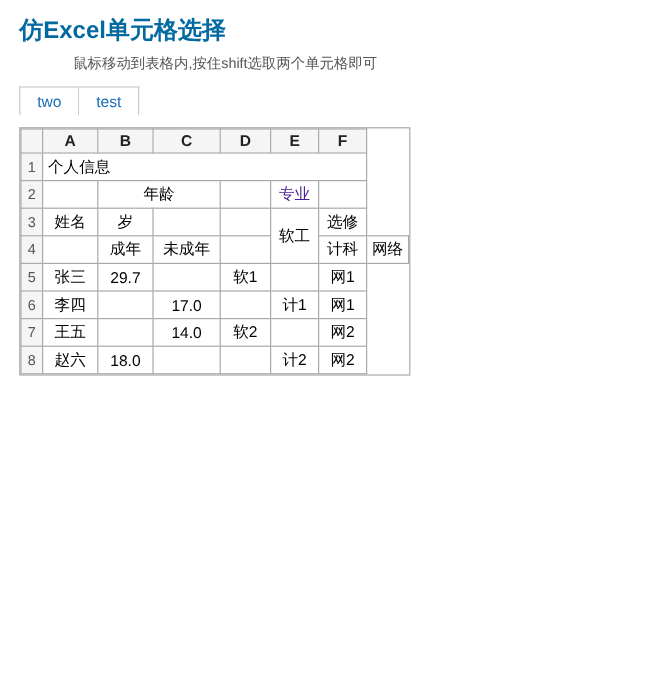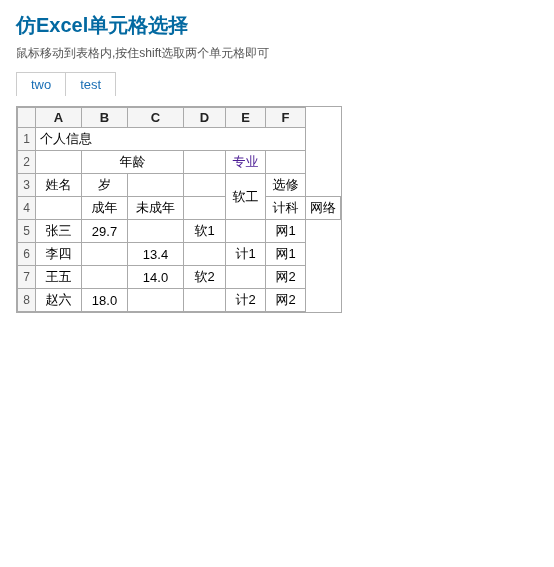--- a/index.html
+++ b/index.html
@@ -14,20 +14,21 @@
     h1 {
       font-size: 20px;
       font-weight: bold;
       color: #0369a1;
       margin-bottom: 6px;
     }
     .subtitle {
       font-size: 12px;
       color: #555;
       margin-bottom: 10px;
+      margin-left: 45px;
     }
     .tabs {
       display: flex;
       gap: 0;
       margin-bottom: 10px;
     }
     .tab {
       padding: 4px 14px;
       border: 1px solid #ccc;
       border-bottom: none;
@@ -166,21 +167,21 @@
       <td></td>
       <td>软1</td>
       <td></td>
       <td>网1</td>
     </tr>
 
     <tr>
       <td class="row-num">6</td>
       <td>李四</td>
       <td></td>
-      <td>13.4</td>
+      <td>17.0</td>
       <td></td>
       <td>计1</td>
       <td>网1</td>
     </tr>
 
     <tr>
       <td class="row-num">7</td>
       <td>王五</td>
       <td></td>
       <td>14.0</td>

